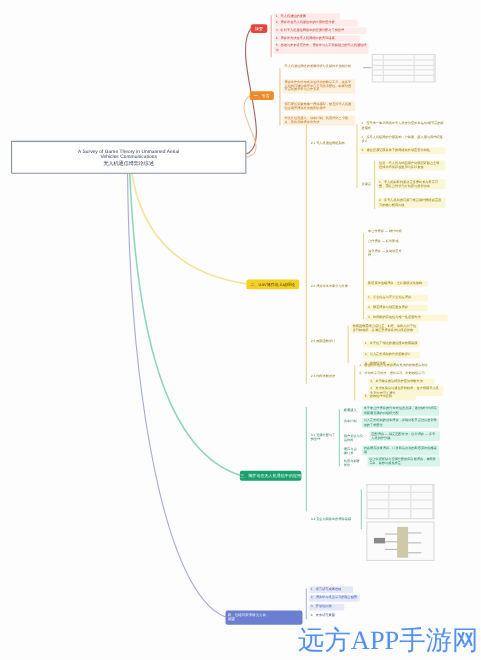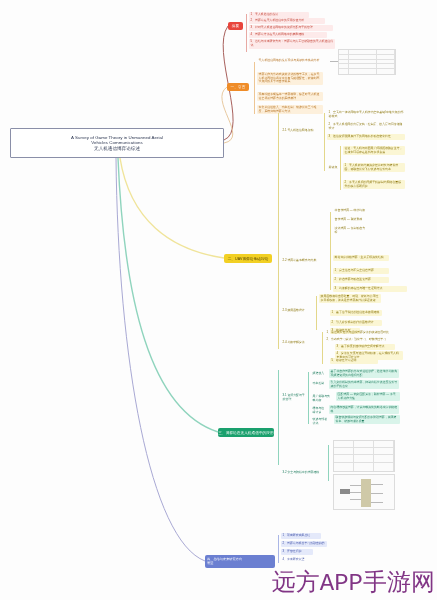--- a/index.html
+++ b/index.html
@@ -58,22 +58,22 @@
 
   
   .figure { position:absolute; background:#fbfbfb; border:.5px solid #dcdcdc; }
   .fig-row { border-bottom:.4px solid #e0e0e0; width:100%; display:flex; }
   .fig-cell { border-right:.4px solid #e0e0e0; flex:1; }
   .fig-bar { position:absolute; background:#cfc9a8; }
   .fig-line { position:absolute; background:#b9b9b9; height:.4px; }
 
   
   .watermark { position:absolute; right:2px; bottom:2px;
-               font-size:24px; color:#701a75; opacity:.88;
-               font-family:Liberation Mono, monospace; letter-spacing:0px;
+               font-size:24px; color:#3b82f6; opacity:.88;
+               font-family:Liberation Serif, serif; letter-spacing:0px;
                white-space:nowrap; }
 </style>
 </head>
 <body>
 
 <div id="canvas">
 
   <svg class="links" viewBox="0 0 437 600">
 
     <path d="M224,140 C 250,130 210,50 228,26" fill="none" stroke="#a8605c" stroke-width="1"></path>

